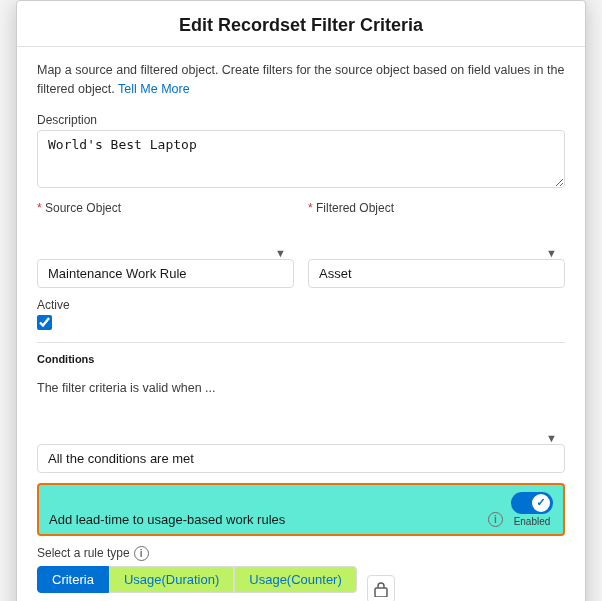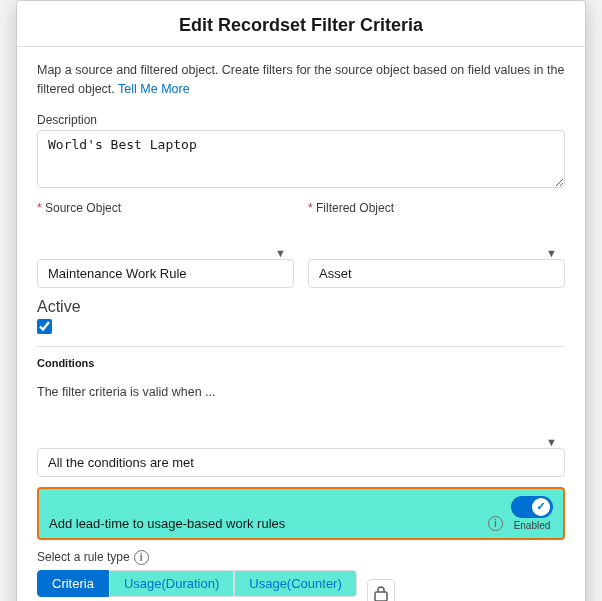--- a/index.html
+++ b/index.html
@@ -106,21 +106,21 @@
       top: 50%;
       transform: translateY(-50%);
       pointer-events: none;
       color: #5c5c5c;
       font-size: 11px;
     }
     .active-section {
       margin-bottom: 12px;
     }
     .active-label {
-      font-size: 16px;
+      font-size: 12px;
       color: #3c3c3c;
       margin-bottom: 3px;
     }
     .checkbox-wrapper {
       display: flex;
       align-items: center;
     }
     .checkbox-wrapper input[type="checkbox"] {
       width: 15px;
       height: 15px;
@@ -219,21 +219,21 @@
       gap: 4px;
     }
     .tab-group {
       display: flex;
       gap: 0;
       margin-bottom: 10px;
     }
     .tab-btn {
       padding: 5px 14px;
       border: 1px solid #dddbda;
-      background: #5eead4;
+      background: #bef264;
       font-size: 13px;
       cursor: pointer;
       color: #0070d2;
     }
     .tab-btn:first-child { border-radius: 4px 0 0 4px; }
     .tab-btn:last-child { border-radius: 0 4px 4px 0; }
     .tab-btn.active {
       background: #0070d2;
       color: #fff;
       border-color: #0070d2;

